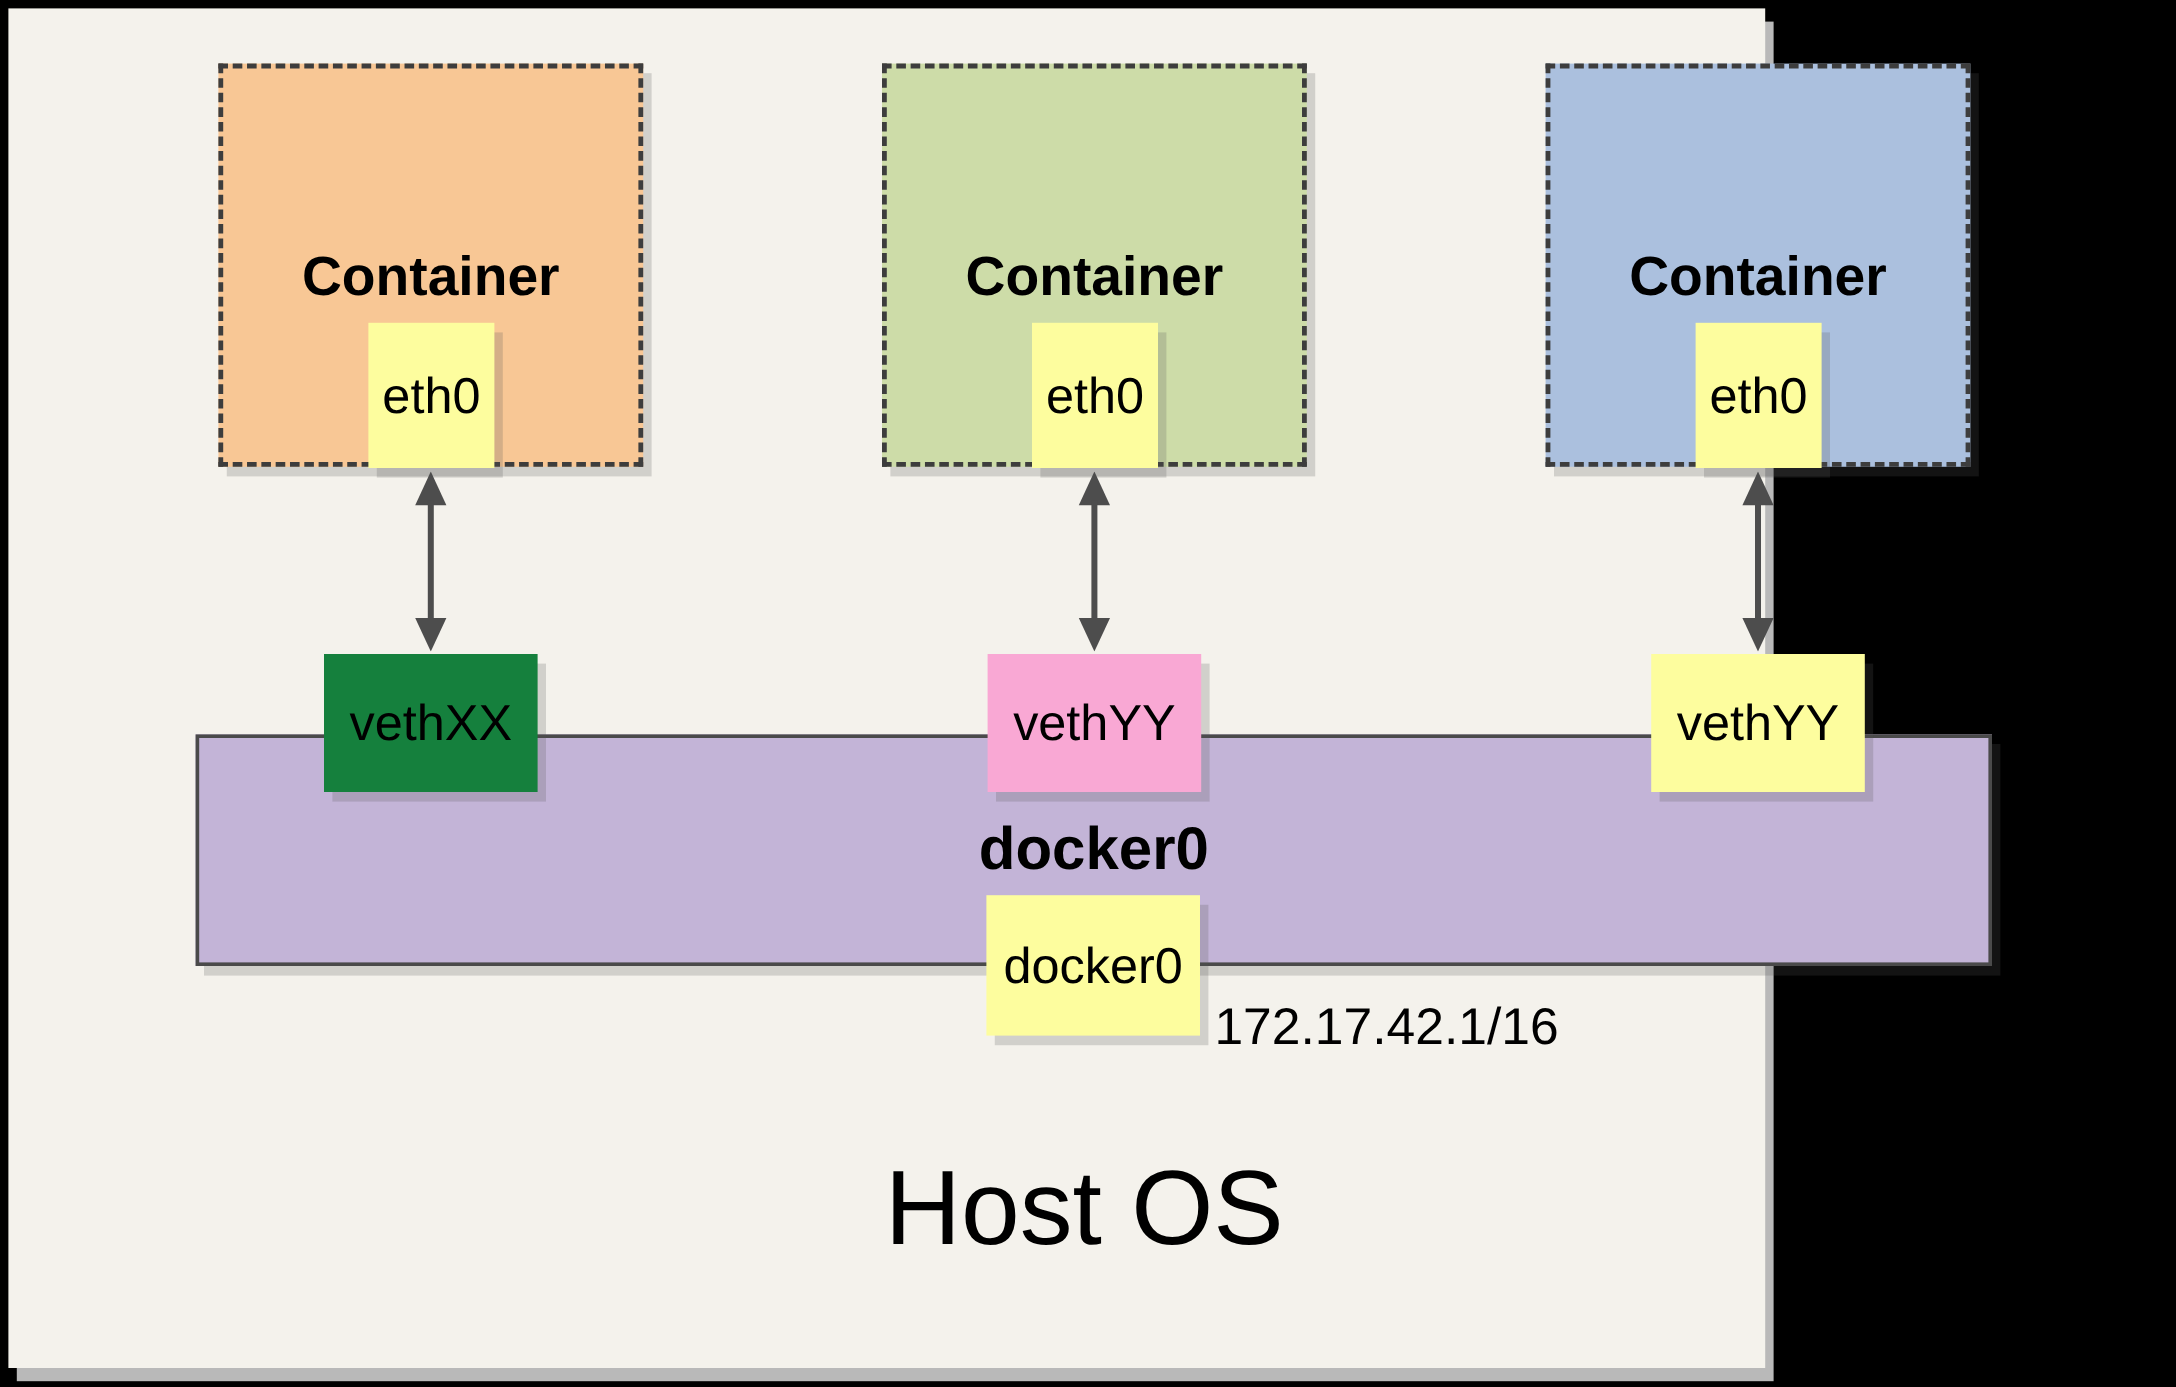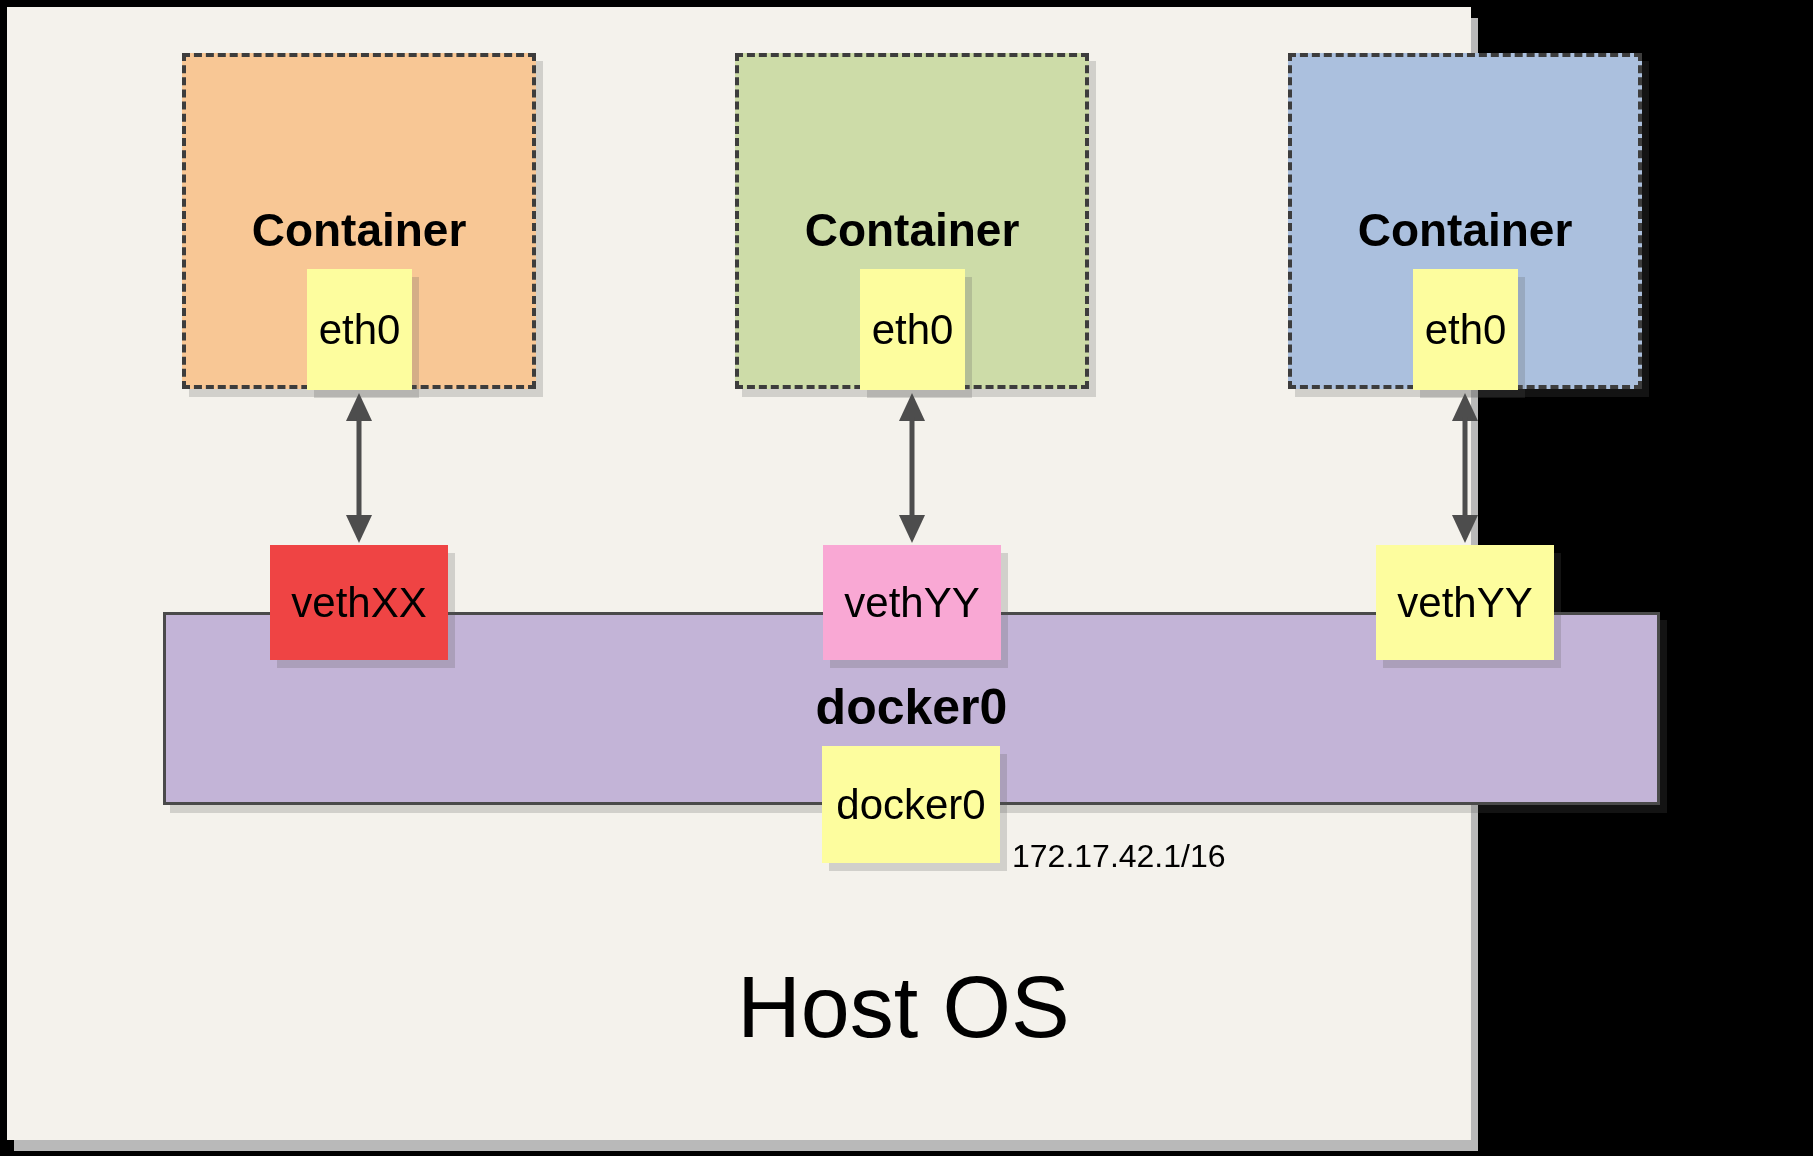--- a/index.html
+++ b/index.html
@@ -30,21 +30,21 @@
   .arrow-svg{top:386px;width:40px;height:150px;}
   #bridge-bar{
     left:156px;top:605px;width:1497px;height:193px;box-sizing:border-box;
     border:3px solid #4A4A4A;
   }
   #bridge-label{
     left:156px;top:675px;width:1497px;text-align:center;
     font-weight:bold;font-size:50px;line-height:50px;
   }
   #docker0-note{left:815px;top:739px;width:178px;height:117px;}
-  #bridge-ip{left:1005px;top:825px;font-size:32px;line-height:48px;}
+  #bridge-ip{left:1005px;top:825px;font-size:43px;line-height:48px;}
   #host-os-label{
     left:0;top:952px;width:1793px;text-align:center;
     font-size:88px;line-height:96px;
   }
 </style>
 </head>
 <body>
 
 <div id="slide">
 
@@ -82,21 +82,21 @@
   </svg>
   <svg class="abs arrow-svg" style="left: 1438px; color: rgb(77, 77, 77);" viewBox="0 0 40 150">
     <polygon points="20,0 33,28 7,28" fill="currentColor"></polygon>
     <line x1="20" y1="24" x2="20" y2="126" stroke="currentColor" stroke-width="5"></line>
     <polygon points="20,150 33,122 7,122" fill="currentColor"></polygon>
   </svg>
 
   <div class="abs shadowed" id="bridge-bar" style="background-color: rgb(195, 180, 215);"></div>
   <div class="abs" id="bridge-label">docker0</div>
 
-  <div class="abs note veth-note shadowed" style="left: 263px; background-color: #ef4444; text-align: center;">
+  <div class="abs note veth-note shadowed" style="left: 263px; background-color: #15803d; text-align: center;">
     <span>vethXX</span>
   </div>
   <div class="abs note veth-note shadowed" style="left: 816px; background-color: #f9a8d4;">
     <span>vethYY</span>
   </div>
   <div class="abs note veth-note shadowed" style="left: 1369px; background-color: rgb(253, 253, 158);">
     <span>vethYY</span>
   </div>
 
   <div class="abs note shadowed" id="docker0-note" style="background-color: rgb(253, 253, 158);">

